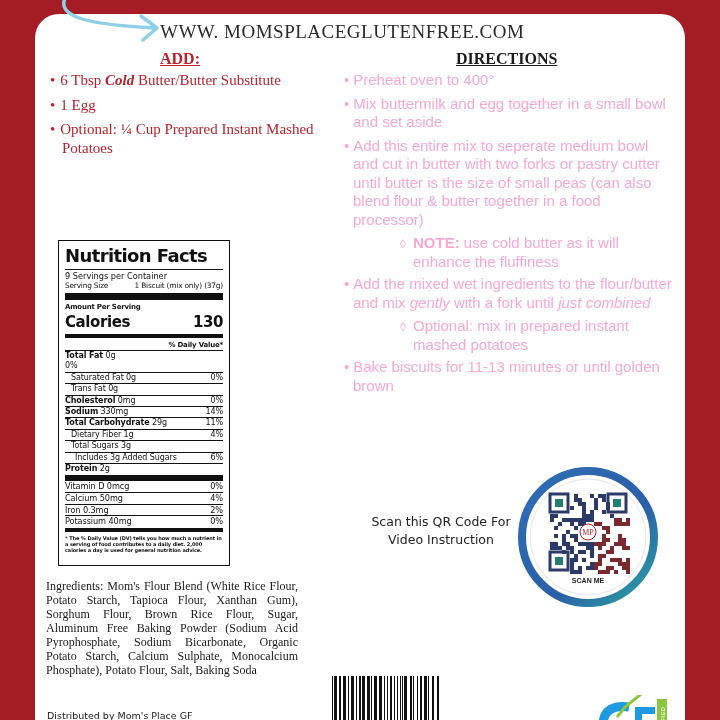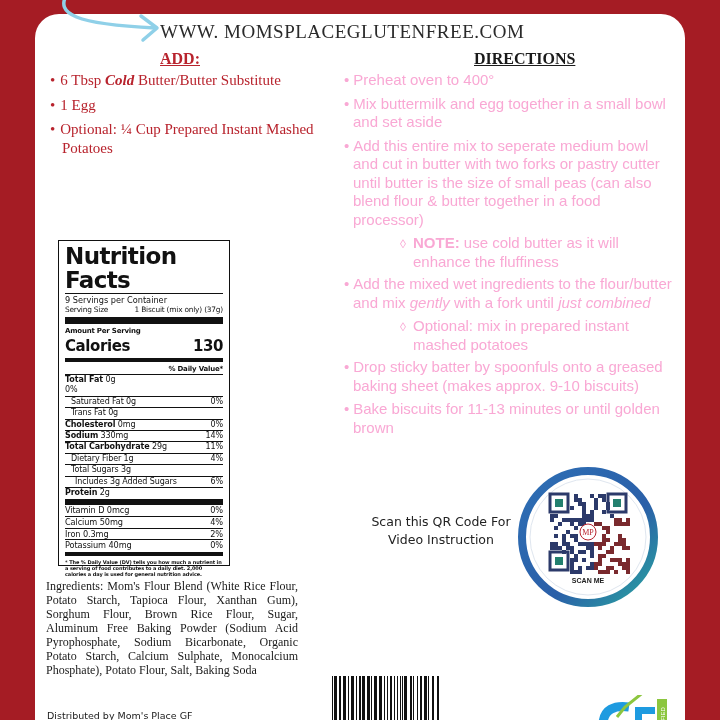--- a/index.html
+++ b/index.html
@@ -12,21 +12,21 @@
   .arrow { position: absolute; left: 55px; top: -6px; }
   .url {
     position: absolute; left: 160px; top: 21px; font-family: "Liberation Serif", serif;
     font-size: 19px; letter-spacing: 0.5px; color: #2a2a2a;
   }
   .add-title {
     position: absolute; left: 160px; top: 50px; font-family: "Liberation Serif", serif;
     font-size: 16px; font-weight: bold; text-decoration: underline; color: #b8232d;
   }
   .dir-title {
-    position: absolute; left: 474px; top: 50px; font-family: "Liberation Serif", serif;
+    position: absolute; left: 456px; top: 50px; font-family: "Liberation Serif", serif;
     font-size: 16px; font-weight: bold; text-decoration: underline; color: #1a1a1a;
   }
   .add-list {
     position: absolute; left: 50px; top: 71px; width: 290px; list-style: none;
     font-family: "Liberation Serif", serif; font-size: 15px; line-height: 18.5px; color: #b8232d;
   }
   .add-list li { padding-left: 12px; text-indent: -12px; margin-bottom: 6px; }
   .add-list li::before { content: "\2022"; margin-right: 5px; }
   .dir-list {
     position: absolute; left: 344px; top: 71px; width: 330px; list-style: none;
@@ -38,21 +38,21 @@
   .sub span.dia { display: inline-block; width: 13px; font-size: 12px; }
   .sub .subtxt { display: inline-block; width: 220px; vertical-align: top; text-indent: 0; }
   .dir-list .sub-li { padding-left: 0; text-indent: 0; margin-bottom: 3px; }
   .dir-list .sub-li::before { content: none; }
 
   
   .nf {
     position: absolute; left: 58px; top: 240px; width: 172px; height: 326px;
     border: 1.5px solid #111; padding: 3px 6px 0 6px; font-family: "DejaVu Sans", sans-serif; color: #111;
   }
-  .nf-title { font-size: 23px; font-weight: bold; letter-spacing: -0.6px; line-height: 24px; }
+  .nf-title { font-size: 18px; font-weight: bold; letter-spacing: -0.6px; line-height: 24px; }
   .nf-rule-thin { border-top: 1px solid #111; margin: 1px 0 1px 0; }
   .nf-servings { font-size: 8.2px; line-height: 10px; }
   .nf-size { font-size: 7.4px; font-weight: normal; line-height: 10px; display: flex; justify-content: space-between; letter-spacing: -0.2px; }
   .nf-bar-thick { height: 7px; background: #111; margin: 2px 0 3px 0; }
   .nf-amount { font-size: 7px; font-weight: bold; line-height: 9px; letter-spacing: -0.2px; }
   .nf-cal { display: flex; justify-content: space-between; font-size: 15px; font-weight: bold; line-height: 21px; letter-spacing: -0.4px; }
   .nf-bar-med { height: 4px; background: #111; margin: 1px 0 2px 0; }
   .nf-dv { font-size: 7px; font-weight: bold; text-align: right; line-height: 10px; letter-spacing: -0.2px; }
   .nf-row { display: flex; justify-content: space-between; font-size: 8px; line-height: 10.4px; border-top: 1px solid #111; letter-spacing: -0.1px; }
   .nf-row.first { border-top: 1.5px solid #111; flex-direction: column; }
@@ -105,21 +105,20 @@
   <li>Preheat oven to 400°</li>
   <li>Mix buttermilk and egg together in a small bowl and set aside</li>
   <li>Add this entire mix to seperate medium bowl and cut in butter with two forks or pastry cutter until butter is the size of small peas (can also blend flour &amp; butter together in a food processor)</li>
   <li class="sub-li">
     <div class="sub"><span class="dia">◊</span><span class="subtxt"><b>NOTE:</b><span> use cold butter as it will enhance the fluffiness</span></span></div>
   </li>
   <li><span>Add the mixed wet ingredients to the flour/butter and mix </span><i>gently</i><span> with a fork until </span><i>just combined</i></li>
   <li class="sub-li">
     <div class="sub"><span class="dia">◊</span><span class="subtxt">Optional: mix in prepared instant mashed potatoes</span></div>
   </li>
-  <li>Drop sticky batter by spoonfuls onto a greased baking sheet (makes approx. 9-10 biscuits)</li>
   <li>Bake biscuits for 11-13 minutes or until golden brown</li>
 </ul>
 
 <div class="nf">
   <div class="nf-title">Nutrition Facts</div>
   <div class="nf-rule-thin"></div>
   <div class="nf-servings">9 Servings per Container</div>
   <div class="nf-size">
       <span>Serving Size</span>
       <span>1 Biscuit (mix only) (37g)</span>

